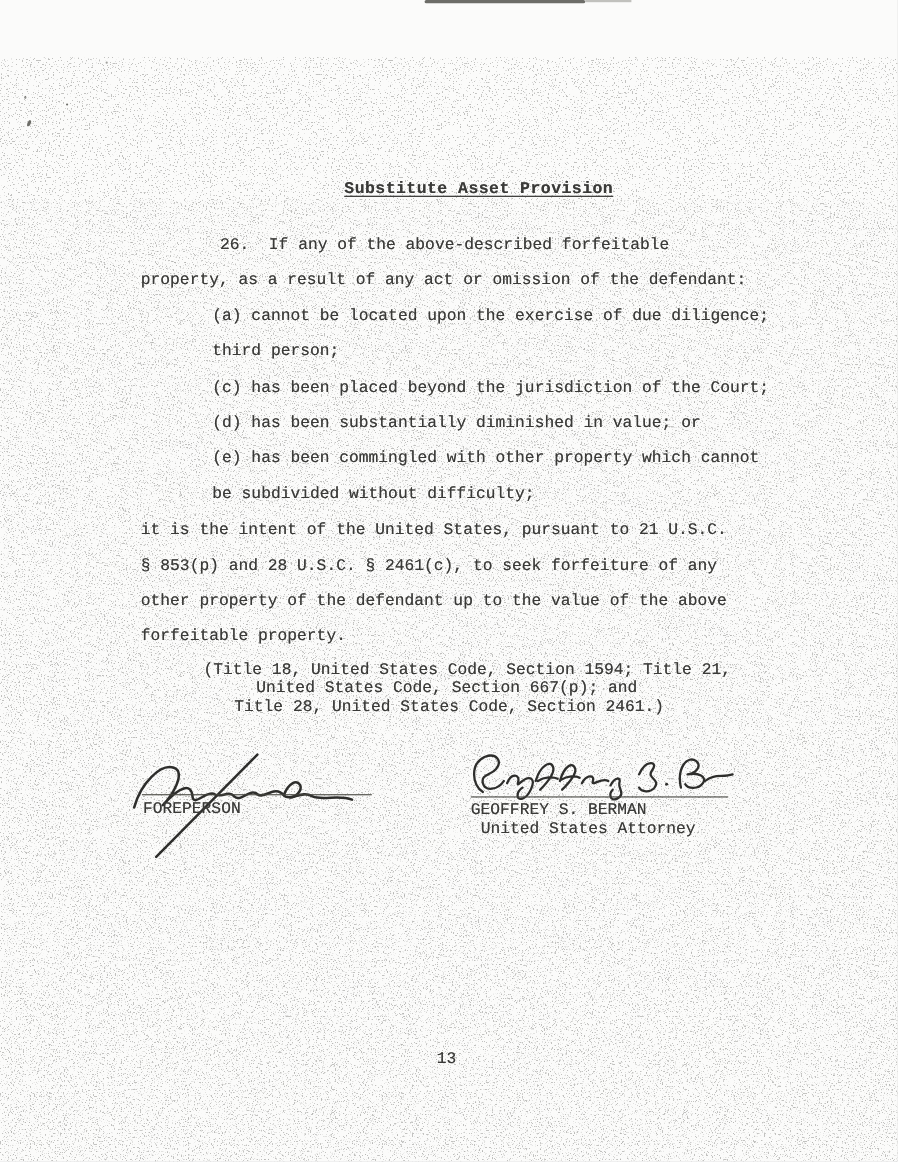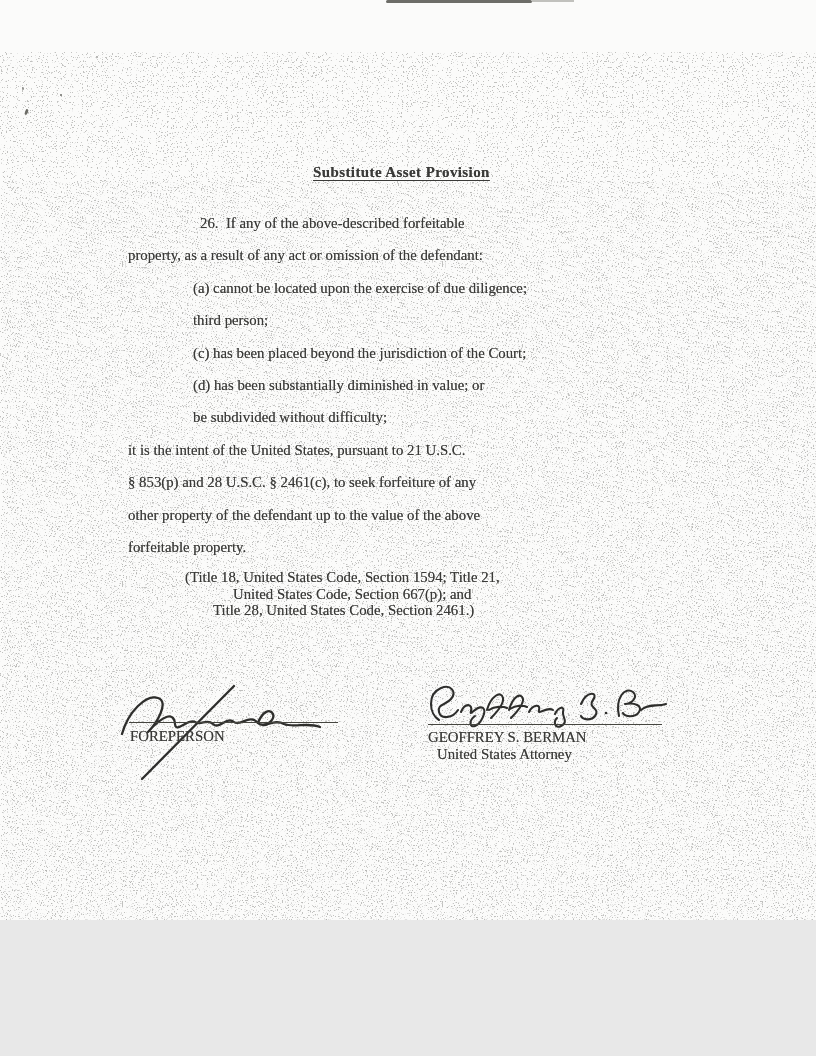--- a/index.html
+++ b/index.html
@@ -1,19 +1,19 @@
 <!DOCTYPE html>
 <html style="--ink: #3a3a38;"><head>
 <meta charset="utf-8">
 <style>
   html,body { margin:0; padding:0; background:#e8e8e8; }
   .page {
-    position:relative; width:816px; height:920px; margin:0 auto;
+    position:relative; width:816px; height:1056px; margin:0 auto;
     background:#fbfbfa; overflow:hidden;
-    font-family:Liberation Serif, serif;
+    font-family:Liberation Mono, monospace;
     color:var(--ink,#3a3a38);
     text-shadow:0 0 0.6px rgba(58,58,56,0.65);
   }
   .noise { position:absolute; left:0; top:0; pointer-events:none; }
   .content { position:absolute; left:128px; top:163px; width:566px; }
   .heading {
     font-size:15px; font-weight:700; line-height:18px;
     margin-left:185px; margin-bottom:16px; letter-spacing:0.4px;
     text-decoration:underline; text-underline-offset:3px; white-space:pre;
   }
@@ -68,20 +68,21 @@
 
   <div class="content">
     <div class="heading">Substitute Asset Provision</div>
 
     <div class="line ind-first">26.  If any of the above-described forfeitable</div>
     <div class="line">property, as a result of any act or omission of the defendant:</div>
     <div class="line ind-item">(a) cannot be located upon the exercise of due diligence;</div>
     <div class="line ind-item">third person;</div>
     <div class="line ind-item">(c) has been placed beyond the jurisdiction of the Court;</div>
     <div class="line ind-item">(d) has been substantially diminished in value; or</div>
+    <div class="line ind-item">(e) has been commingled with other property which cannot</div>
     <div class="line ind-item">be subdivided without difficulty;</div>
     <div class="line">it is the intent of the United States, pursuant to 21 U.S.C.</div>
     <div class="line">§ 853(p) and 28 U.S.C. § 2461(c), to seek forfeiture of any</div>
     <div class="line">other property of the defendant up to the value of the above</div>
     <div class="line">forfeitable property.</div>
 
     <div class="cit c1">(Title 18, United States Code, Section 1594; Title 21,</div>
     <div class="cit c2">United States Code, Section 667(p); and</div>
     <div class="cit c3">Title 28, United States Code, Section 2461.)</div>
   </div>

